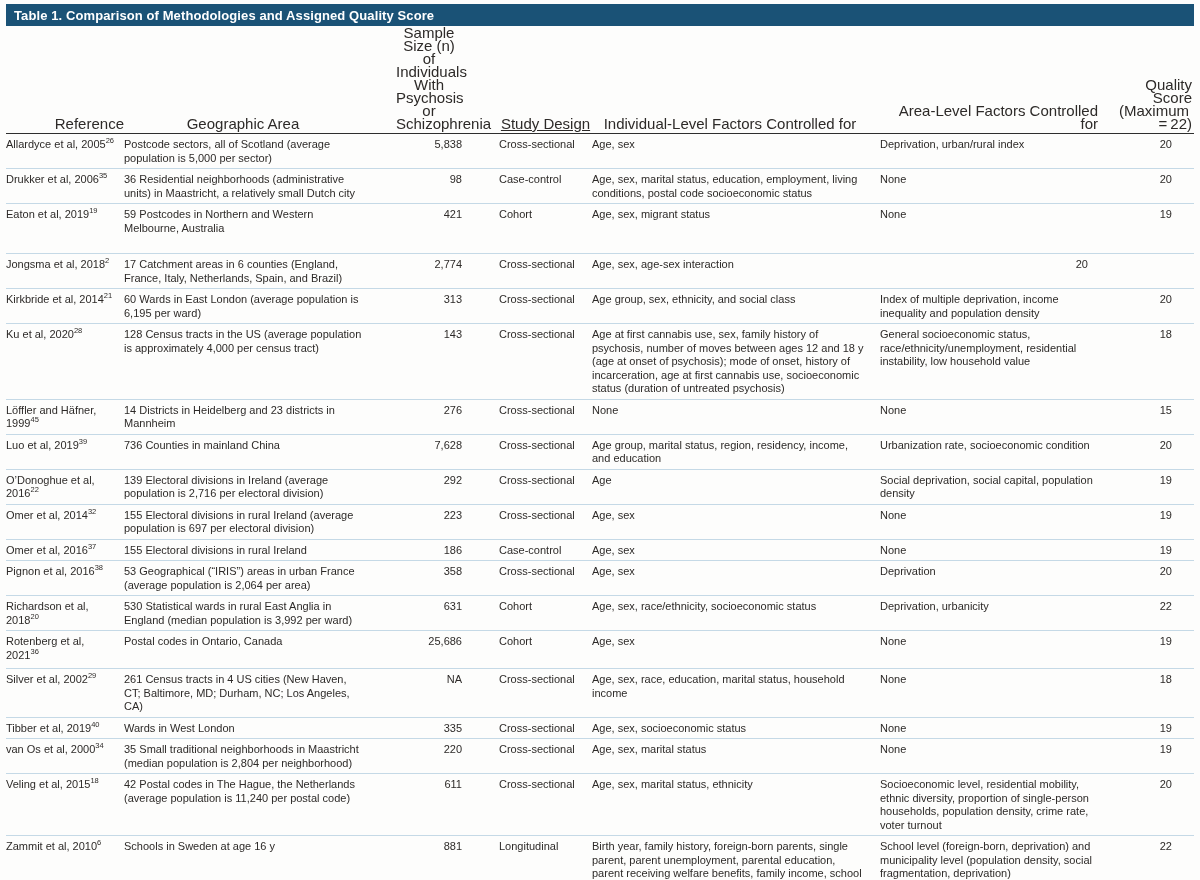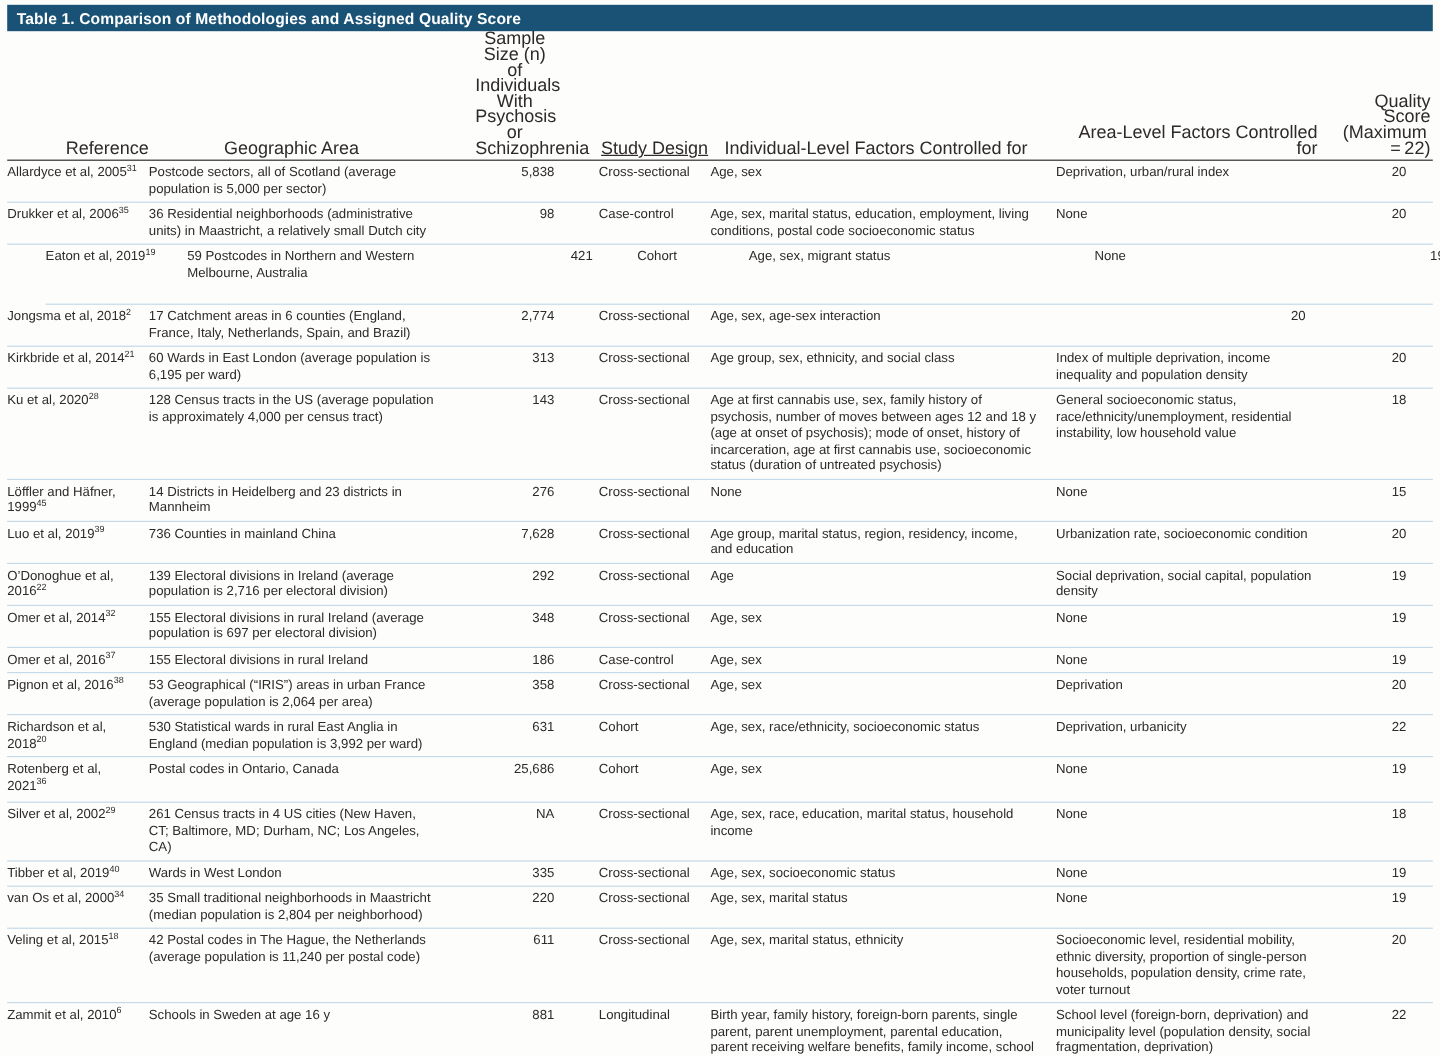--- a/index.html
+++ b/index.html
@@ -48,38 +48,38 @@
 or Schizophrenia</div>
     <div class="h-design">Study Design</div>
     <div class="h-ind">Individual-Level Factors Controlled for</div>
     <div class="h-area">Area-Level Factors Controlled for</div>
     <div class="h-score">Quality Score
 (Maximum = 22)</div>
   </div>
 
   <div id="tbody">
       <div class="grid row">
-        <div class="c-ref">Allardyce et al, 2005<sup>31</sup></div>
+        <div class="c-ref">Allardyce et al, 2005<sup>26</sup></div>
         <div class="c-geo">Postcode sectors, all of Scotland (average population is 5,000 per sector)</div>
         <div class="c-n">5,838</div>
         <div class="c-design">Cross-sectional</div>
         <div class="c-ind">Age, sex</div>
         <div class="c-area">Deprivation, urban/rural index</div>
         <div class="c-score">20</div>
       </div>
       <div class="grid row">
         <div class="c-ref">Drukker et al, 2006<sup>35</sup></div>
         <div class="c-geo">36 Residential neighborhoods (administrative units) in Maastricht, a relatively small Dutch city</div>
         <div class="c-n">98</div>
         <div class="c-design">Case-control</div>
         <div class="c-ind">Age, sex, marital status, education, employment, living conditions, postal code socioeconomic status</div>
         <div class="c-area">None</div>
         <div class="c-score">20</div>
       </div>
-      <div class="grid row" style="min-height: 42px; margin-left: 32px;">
+      <div class="grid row" style="min-height: 42px;">
         <div class="c-ref">Eaton et al, 2019<sup>19</sup></div>
         <div class="c-geo">59 Postcodes in Northern and Western Melbourne, Australia</div>
         <div class="c-n">421</div>
         <div class="c-design">Cohort</div>
         <div class="c-ind">Age, sex, migrant status</div>
         <div class="c-area">None</div>
         <div class="c-score">19</div>
       </div>
       <div class="grid row">
         <div class="c-ref">Jongsma et al, 2018<sup>2</sup></div>
@@ -130,21 +130,21 @@
         <div class="c-geo">139 Electoral divisions in Ireland (average population is 2,716 per electoral division)</div>
         <div class="c-n">292</div>
         <div class="c-design">Cross-sectional</div>
         <div class="c-ind">Age</div>
         <div class="c-area">Social deprivation, social capital, population density</div>
         <div class="c-score">19</div>
       </div>
       <div class="grid row">
         <div class="c-ref">Omer et al, 2014<sup>32</sup></div>
         <div class="c-geo">155 Electoral divisions in rural Ireland (average population is 697 per electoral division)</div>
-        <div class="c-n">348</div>
+        <div class="c-n">223</div>
         <div class="c-design">Cross-sectional</div>
         <div class="c-ind">Age, sex</div>
         <div class="c-area">None</div>
         <div class="c-score">19</div>
       </div>
       <div class="grid row">
         <div class="c-ref">Omer et al, 2016<sup>37</sup></div>
         <div class="c-geo">155 Electoral divisions in rural Ireland</div>
         <div class="c-n">186</div>
         <div class="c-design">Case-control</div>

